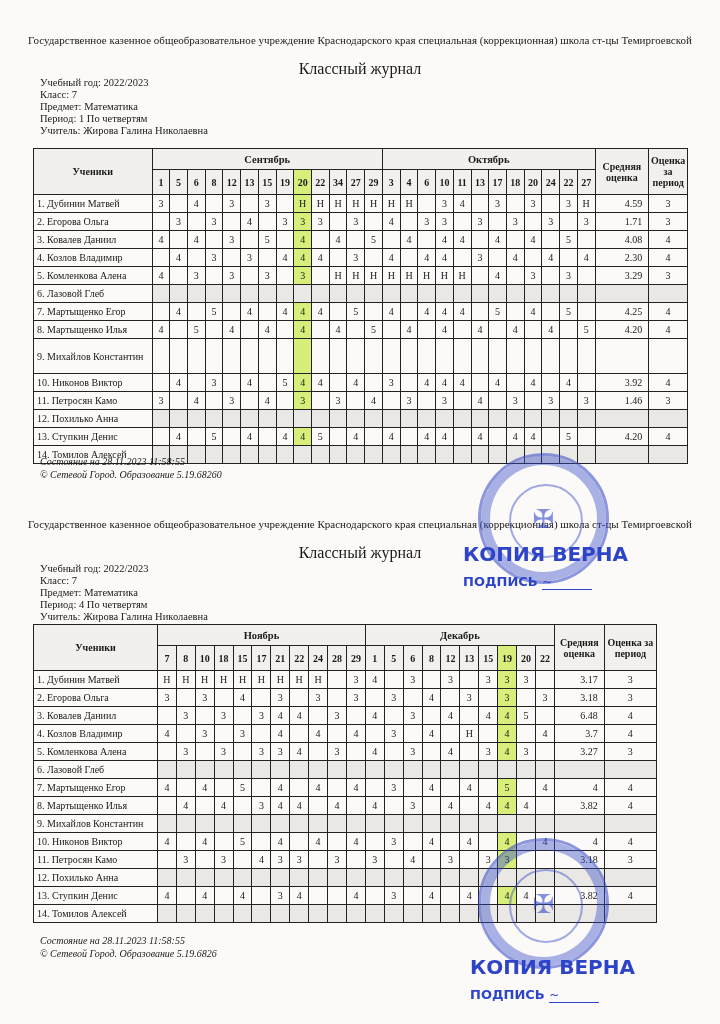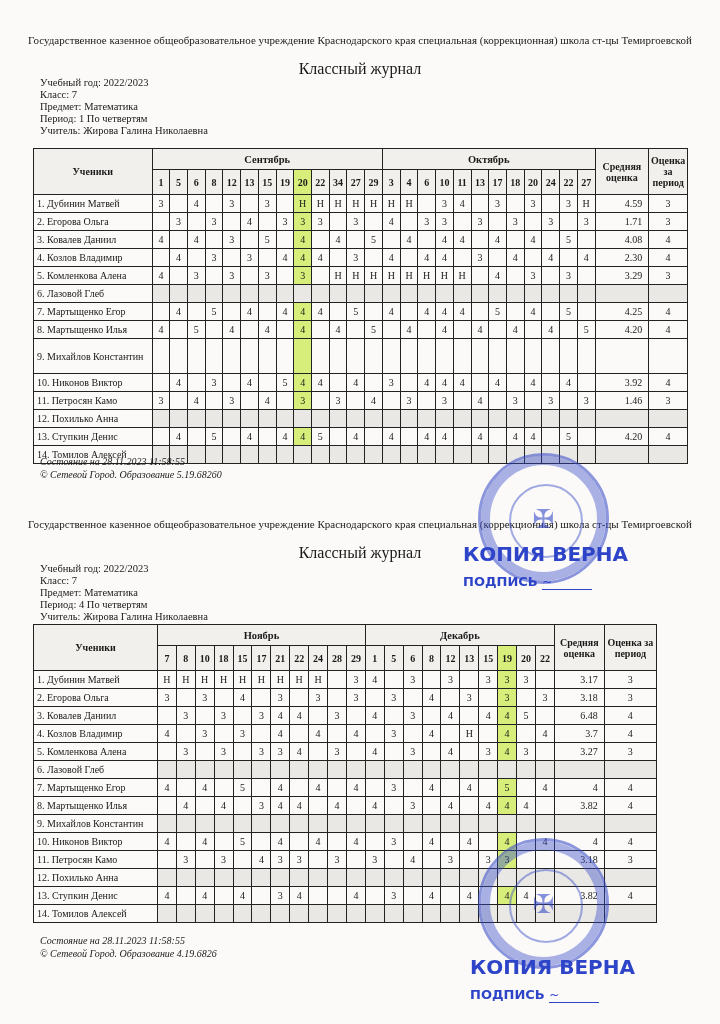--- a/index.html
+++ b/index.html
@@ -964,21 +964,21 @@
         <td class="hl"></td>
         <td></td>
         <td></td>
         <td class="avg"></td>
         <td></td>
       </tr>
     </tbody>
   </table>
 <div class="footer" style="top:934px;">
   <div>Состояние на 28.11.2023 11:58:55</div>
-  <div>© Сетевой Город. Образование 4.19.6826</div>
+  <div>© Сетевой Город. Образование 5.19.6826</div>
 </div>
 
 <div class="stamp" style="left:478px; top:453px; width:125px; height:125px;">
   <div class="inner"></div>
   <div class="eagle">✠</div>
 </div>
 <div class="copy" style="left:463px; top:542px;">
   <div class="big">КОПИЯ ВЕРНА</div>
   <div class="small"><span>ПОДПИСЬ</span> <span class="sig">~</span></div>
 </div>

